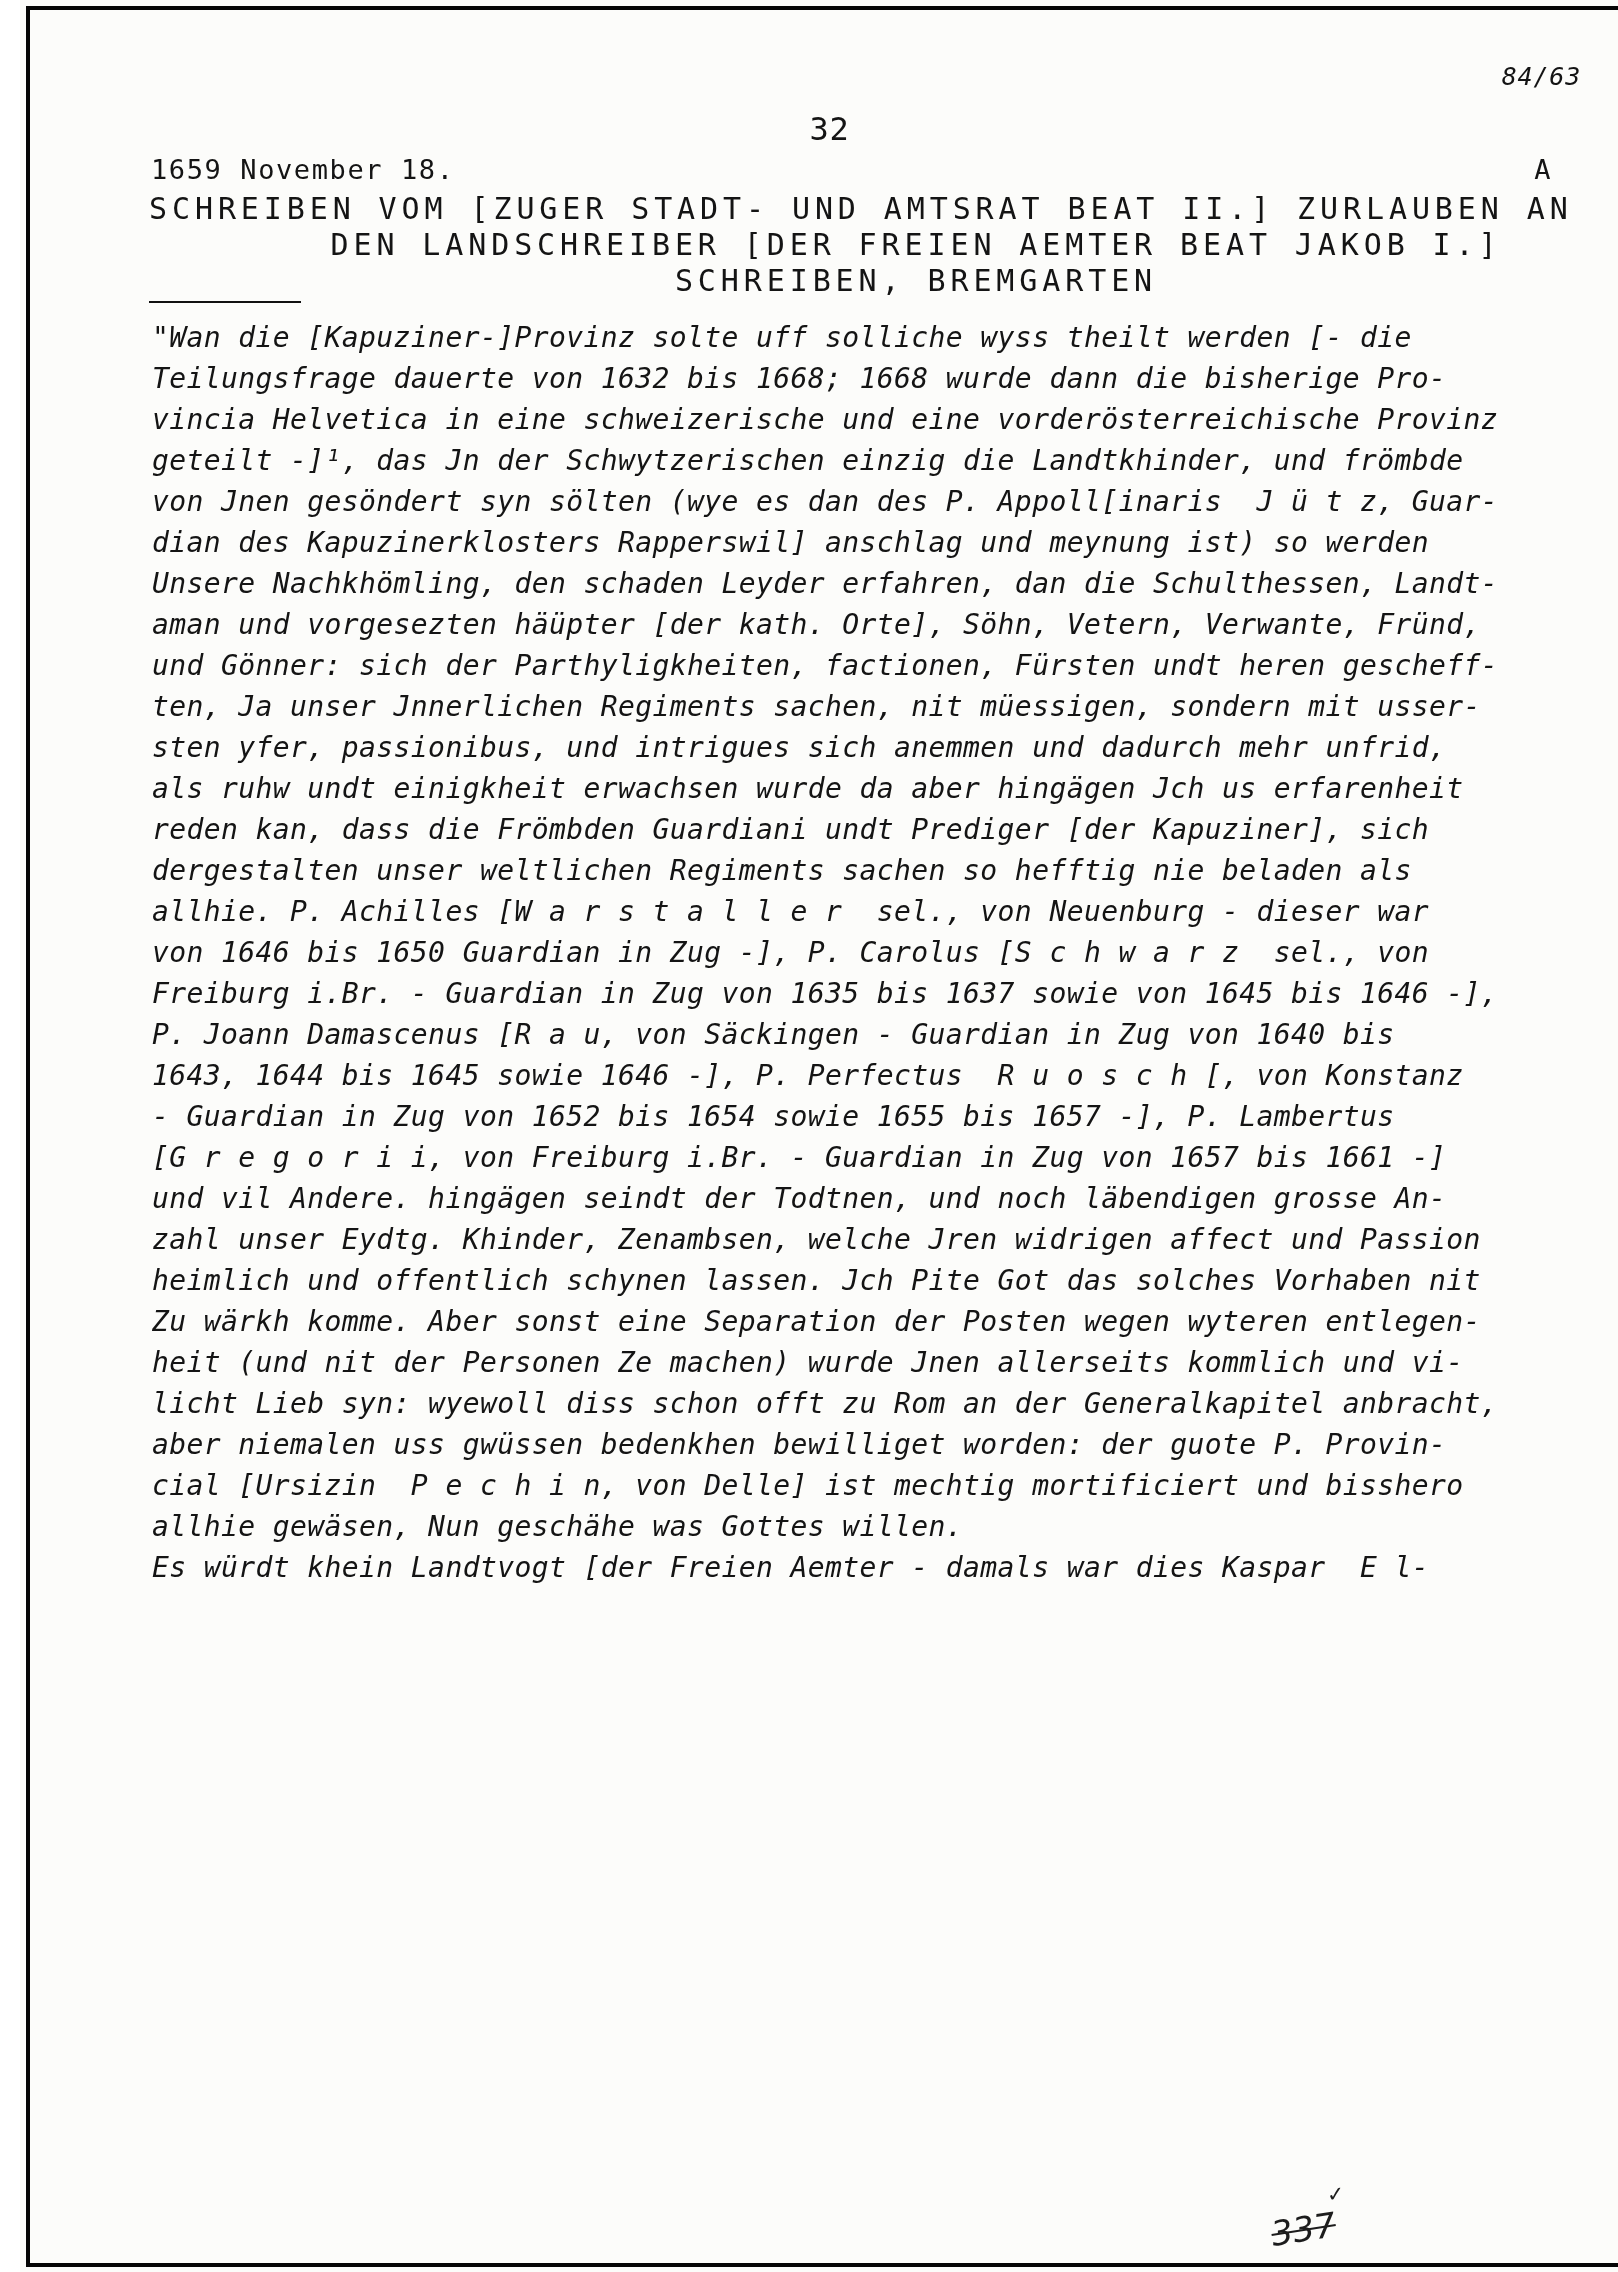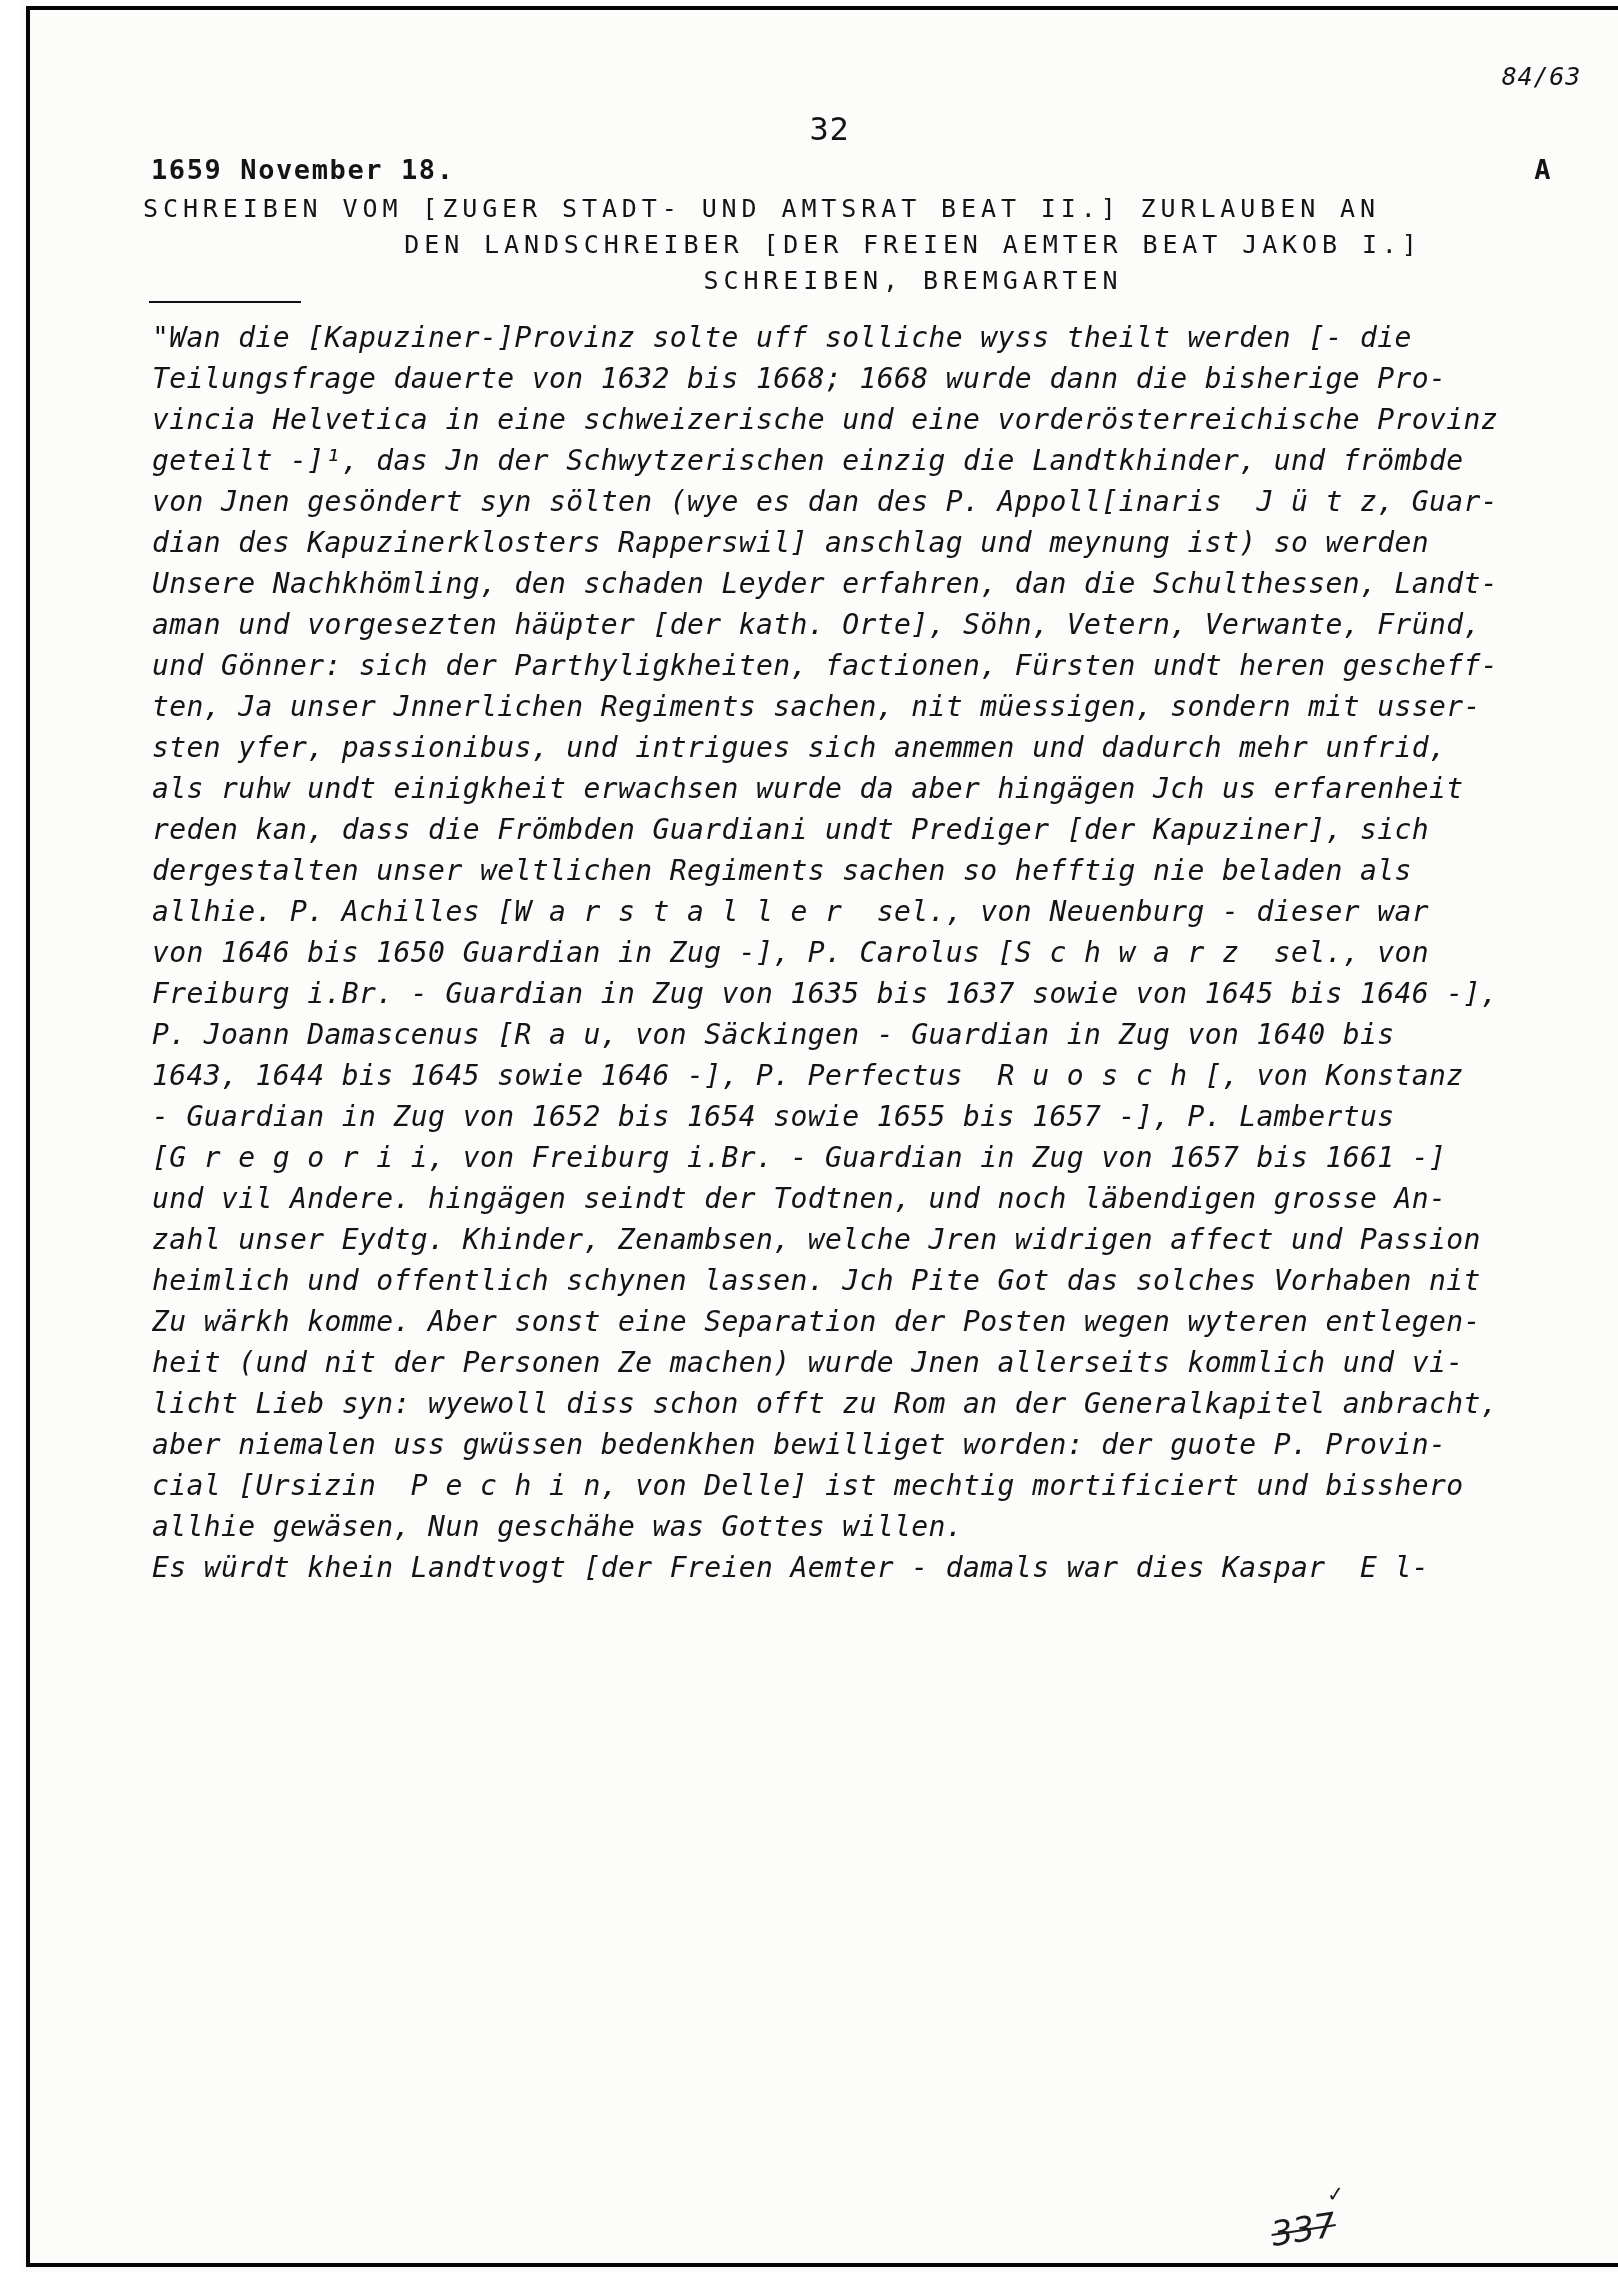--- a/index.html
+++ b/index.html
@@ -43,28 +43,27 @@
   .date-row {
     position: absolute;
     top: 154px;
     left: 131px;
     right: 87px;
     display: flex;
     justify-content: space-between;
     align-items: center;
     font-size: 27px;
     letter-spacing: 1.6px;
-    font-weight: bold;
   }
   .title-block {
     position: absolute;
     top: 191px;
-    left: 123px;
+    left: 129px;
     right: 65px;
-    font-size: 25px;
+    font-size: 30px;
     letter-spacing: 4.9px;
     line-height: 36px;
     white-space: pre;
   }
   .title-line:not(:first-child) {
     padding-left: 109px;
     text-align: center;
   }
   .rule {
     position: absolute;

